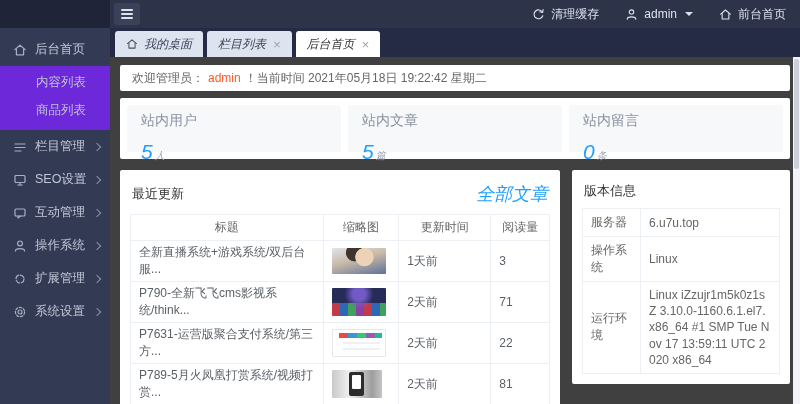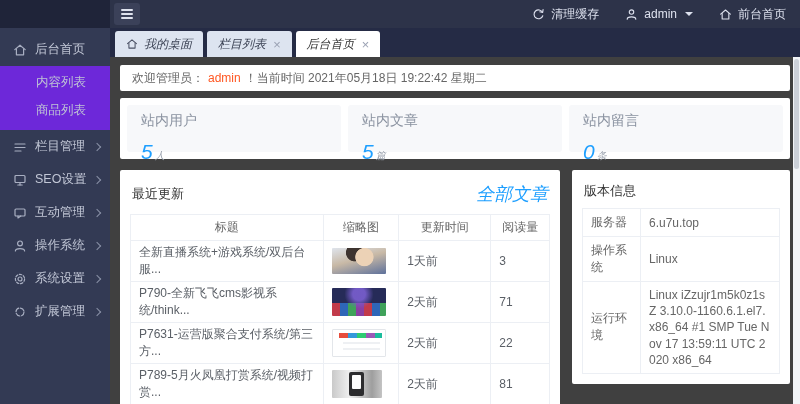--- a/index.html
+++ b/index.html
@@ -228,32 +228,32 @@
       <svg class="icon mi" viewBox="0 0 14 14">
         <circle cx="7" cy="4.4" r="2.4"></circle>
           <path d="M2.4 12 C2.4 8.8 11.6 8.8 11.6 12"></path>
       </svg>
       <span class="lbl">操作系统</span>
       <span class="chev"></span>
     </div>
 
     <div class="side-item">
       <svg class="icon mi" viewBox="0 0 14 14">
+        <circle cx="7" cy="7" r="4" stroke-dasharray="4.5 1.8"></circle>
+      </svg>
+      <span class="lbl">扩展管理</span>
+      <span class="chev"></span>
+    </div>
+
+    <div class="side-item">
+      <svg class="icon mi" viewBox="0 0 14 14">
         <circle cx="7" cy="7" r="2"></circle>
           <circle cx="7" cy="7" r="4.6" stroke-dasharray="2.4 1.7"></circle>
       </svg>
       <span class="lbl">系统设置</span>
-      <span class="chev"></span>
-    </div>
-
-    <div class="side-item">
-      <svg class="icon mi" viewBox="0 0 14 14">
-        <circle cx="7" cy="7" r="4" stroke-dasharray="4.5 1.8"></circle>
-      </svg>
-      <span class="lbl">扩展管理</span>
       <span class="chev"></span>
     </div>
   </div>
 
   <div class="content">
 
     <div class="card welcome">
       <span>欢迎管理员：</span>
       <span class="uname">admin</span>
       <span>！当前时间 2021年05月18日 19:22:42 星期二</span>

